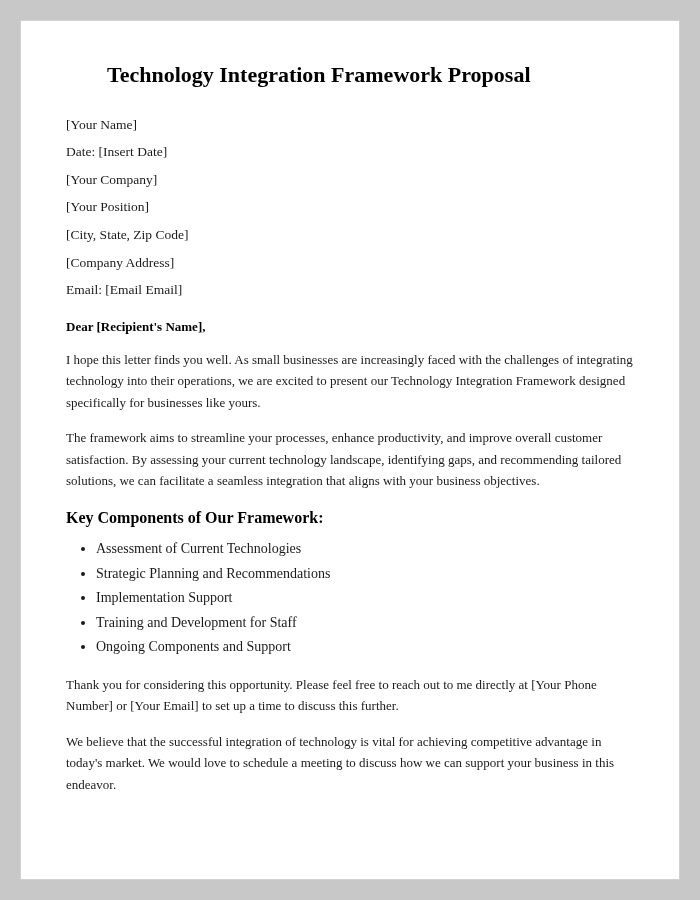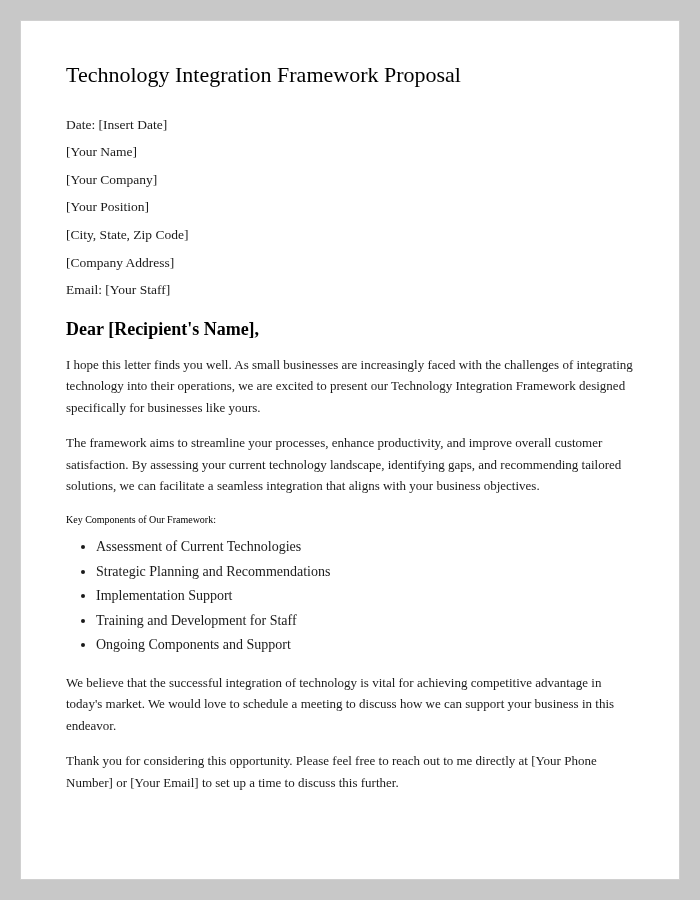--- a/index.html
+++ b/index.html
@@ -22,54 +22,55 @@
       width: 660px;
       min-height: 860px;
       background: #ffffff;
       border: 1px solid #d0d0d0;
       padding: 40px 45px;
       color: #1a1a1a;
     }
 
     .doc-title {
       font-size: 22px;
-      font-weight: normal;
+      font-weight: bold;
       line-height: 1.3;
       margin-bottom: 24px;
       color: #000;
+      margin-left: 41px;
     }
 
     .meta-block {
       margin-bottom: 6px;
       font-size: 13.5px;
       line-height: 1.6;
     }
 
     .meta-section {
       margin-bottom: 18px;
     }
 
     .salutation {
-      font-size: 18px;
+      font-size: 13px;
       font-weight: bold;
       margin-top: 18px;
       margin-bottom: 14px;
       color: #000;
     }
 
     .body-paragraph {
       font-size: 13px;
       line-height: 1.65;
       margin-bottom: 14px;
       color: #1a1a1a;
     }
 
     .section-heading {
-      font-size: 10px;
-      font-weight: normal;
+      font-size: 16px;
+      font-weight: bold;
       margin-top: 18px;
       margin-bottom: 10px;
       color: #000;
     }
 
     .bullet-list {
       list-style-type: disc;
       margin-left: 30px;
       margin-bottom: 14px;
     }
@@ -81,42 +82,42 @@
     }
   </style>
 </head>
 <body>
 
 <div class="page-container">
 
   <h1 class="doc-title">Technology Integration Framework Proposal</h1>
 
   <div class="meta-section">
+    <div class="meta-block">[Your Name]</div>
     <div class="meta-block">Date: [Insert Date]</div>
-    <div class="meta-block">[Your Name]</div>
     <div class="meta-block">[Your Company]</div>
     <div class="meta-block">[Your Position]</div>
     <div class="meta-block">[City, State, Zip Code]</div>
     <div class="meta-block">[Company Address]</div>
-    <div class="meta-block">Email: [Your Staff]</div>
+    <div class="meta-block">Email: [Email Email]</div>
   </div>
 
   <div class="salutation">Dear [Recipient's Name],</div>
 
   <p class="body-paragraph">I hope this letter finds you well. As small businesses are increasingly faced with the challenges of integrating technology into their operations, we are excited to present our Technology Integration Framework designed specifically for businesses like yours.</p>
 
   <p class="body-paragraph">The framework aims to streamline your processes, enhance productivity, and improve overall customer satisfaction. By assessing your current technology landscape, identifying gaps, and recommending tailored solutions, we can facilitate a seamless integration that aligns with your business objectives.</p>
 
   <div class="section-heading">Key Components of Our Framework:</div>
 
   <ul class="bullet-list">
     <li>Assessment of Current Technologies</li>
     <li>Strategic Planning and Recommendations</li>
     <li>Implementation Support</li>
     <li>Training and Development for Staff</li>
     <li>Ongoing Components and Support</li>
   </ul>
 
+  <p class="body-paragraph">Thank you for considering this opportunity. Please feel free to reach out to me directly at [Your Phone Number] or [Your Email] to set up a time to discuss this further.</p>
+
   <p class="body-paragraph">We believe that the successful integration of technology is vital for achieving competitive advantage in today's market. We would love to schedule a meeting to discuss how we can support your business in this endeavor.</p>
-
-  <p class="body-paragraph">Thank you for considering this opportunity. Please feel free to reach out to me directly at [Your Phone Number] or [Your Email] to set up a time to discuss this further.</p>
 
 </div>
 
 </body></html>

